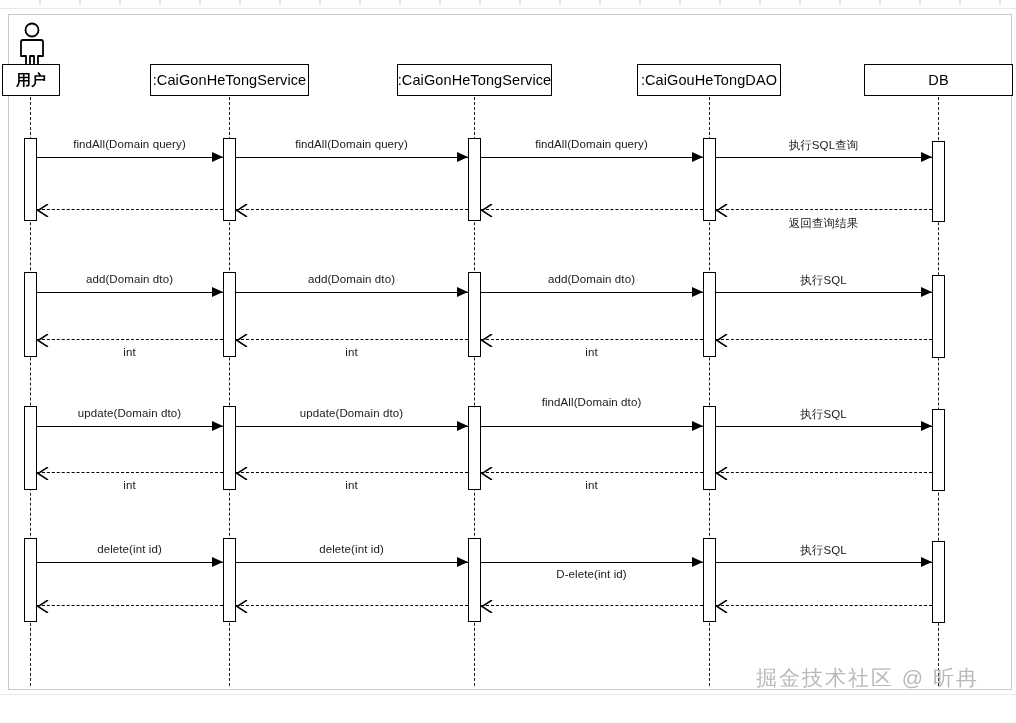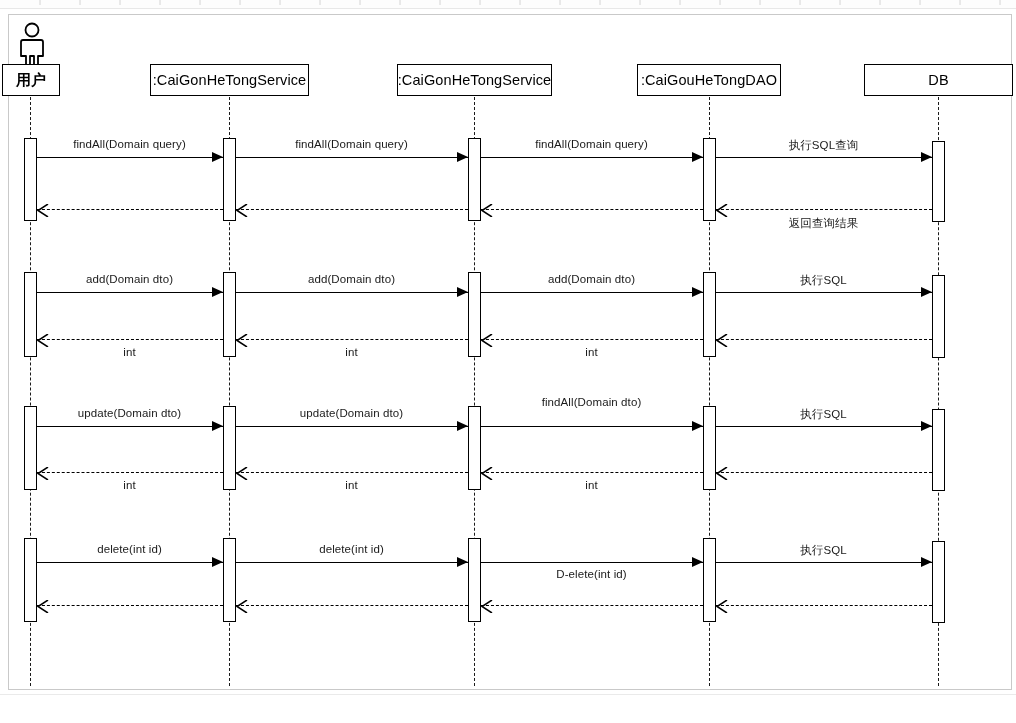--- a/index.html
+++ b/index.html
@@ -325,15 +325,16 @@
       <div class="msg-line ret" style="left: 480.5px; top: 605px; width: 222px;"></div>
       <div class="arrow-open" style="left: 480.5px; top: 598.5px;"><svg width="12" height="13" viewBox="0 0 12 13">
           <path d="M11,0 L1,6.5 L11,13" fill="none" stroke="#000" stroke-width="1.5"></path>
         </svg></div>
       <div class="msg-line ret" style="left: 715.5px; top: 605px; width: 216px;"></div>
       <div class="arrow-open" style="left: 715.5px; top: 598.5px;"><svg width="12" height="13" viewBox="0 0 12 13">
           <path d="M11,0 L1,6.5 L11,13" fill="none" stroke="#000" stroke-width="1.5"></path>
         </svg></div>
     </div>
 
+  <div class="watermark" style="left:756px; top:664px;">掘金技术社区 @ 昕冉</div>
 
   <div class="bottom-strip"></div>
 </div>
 
 </body></html>

